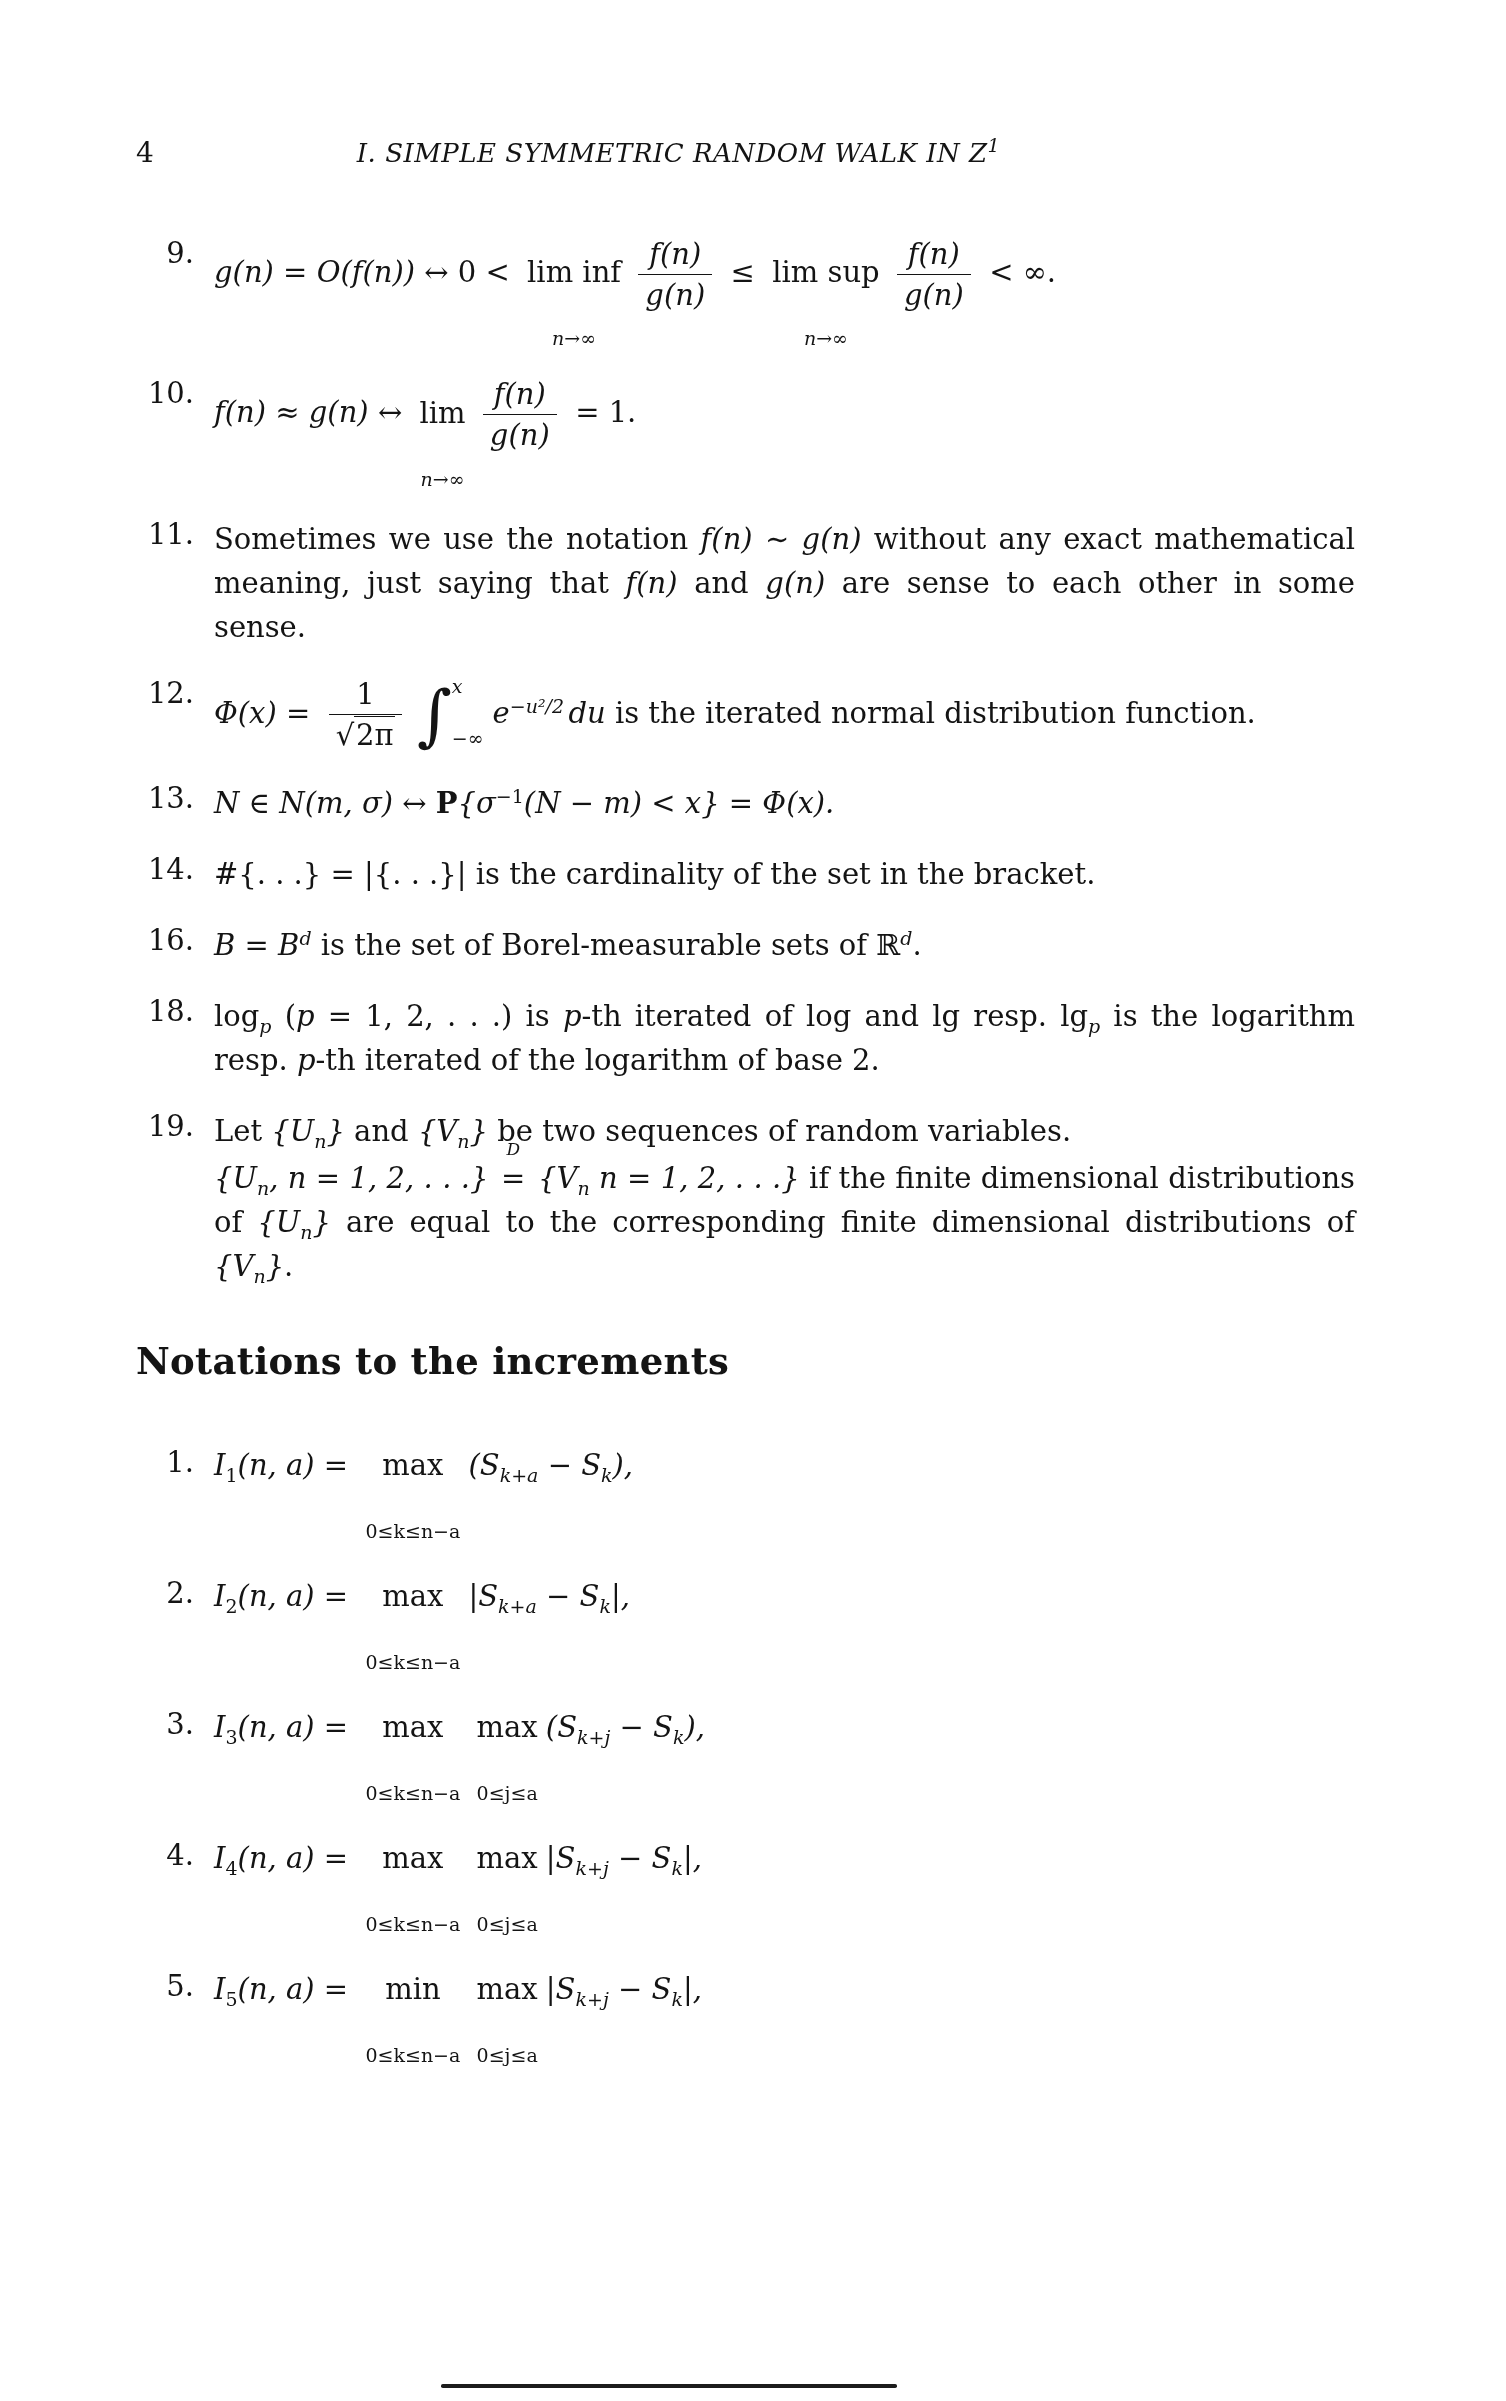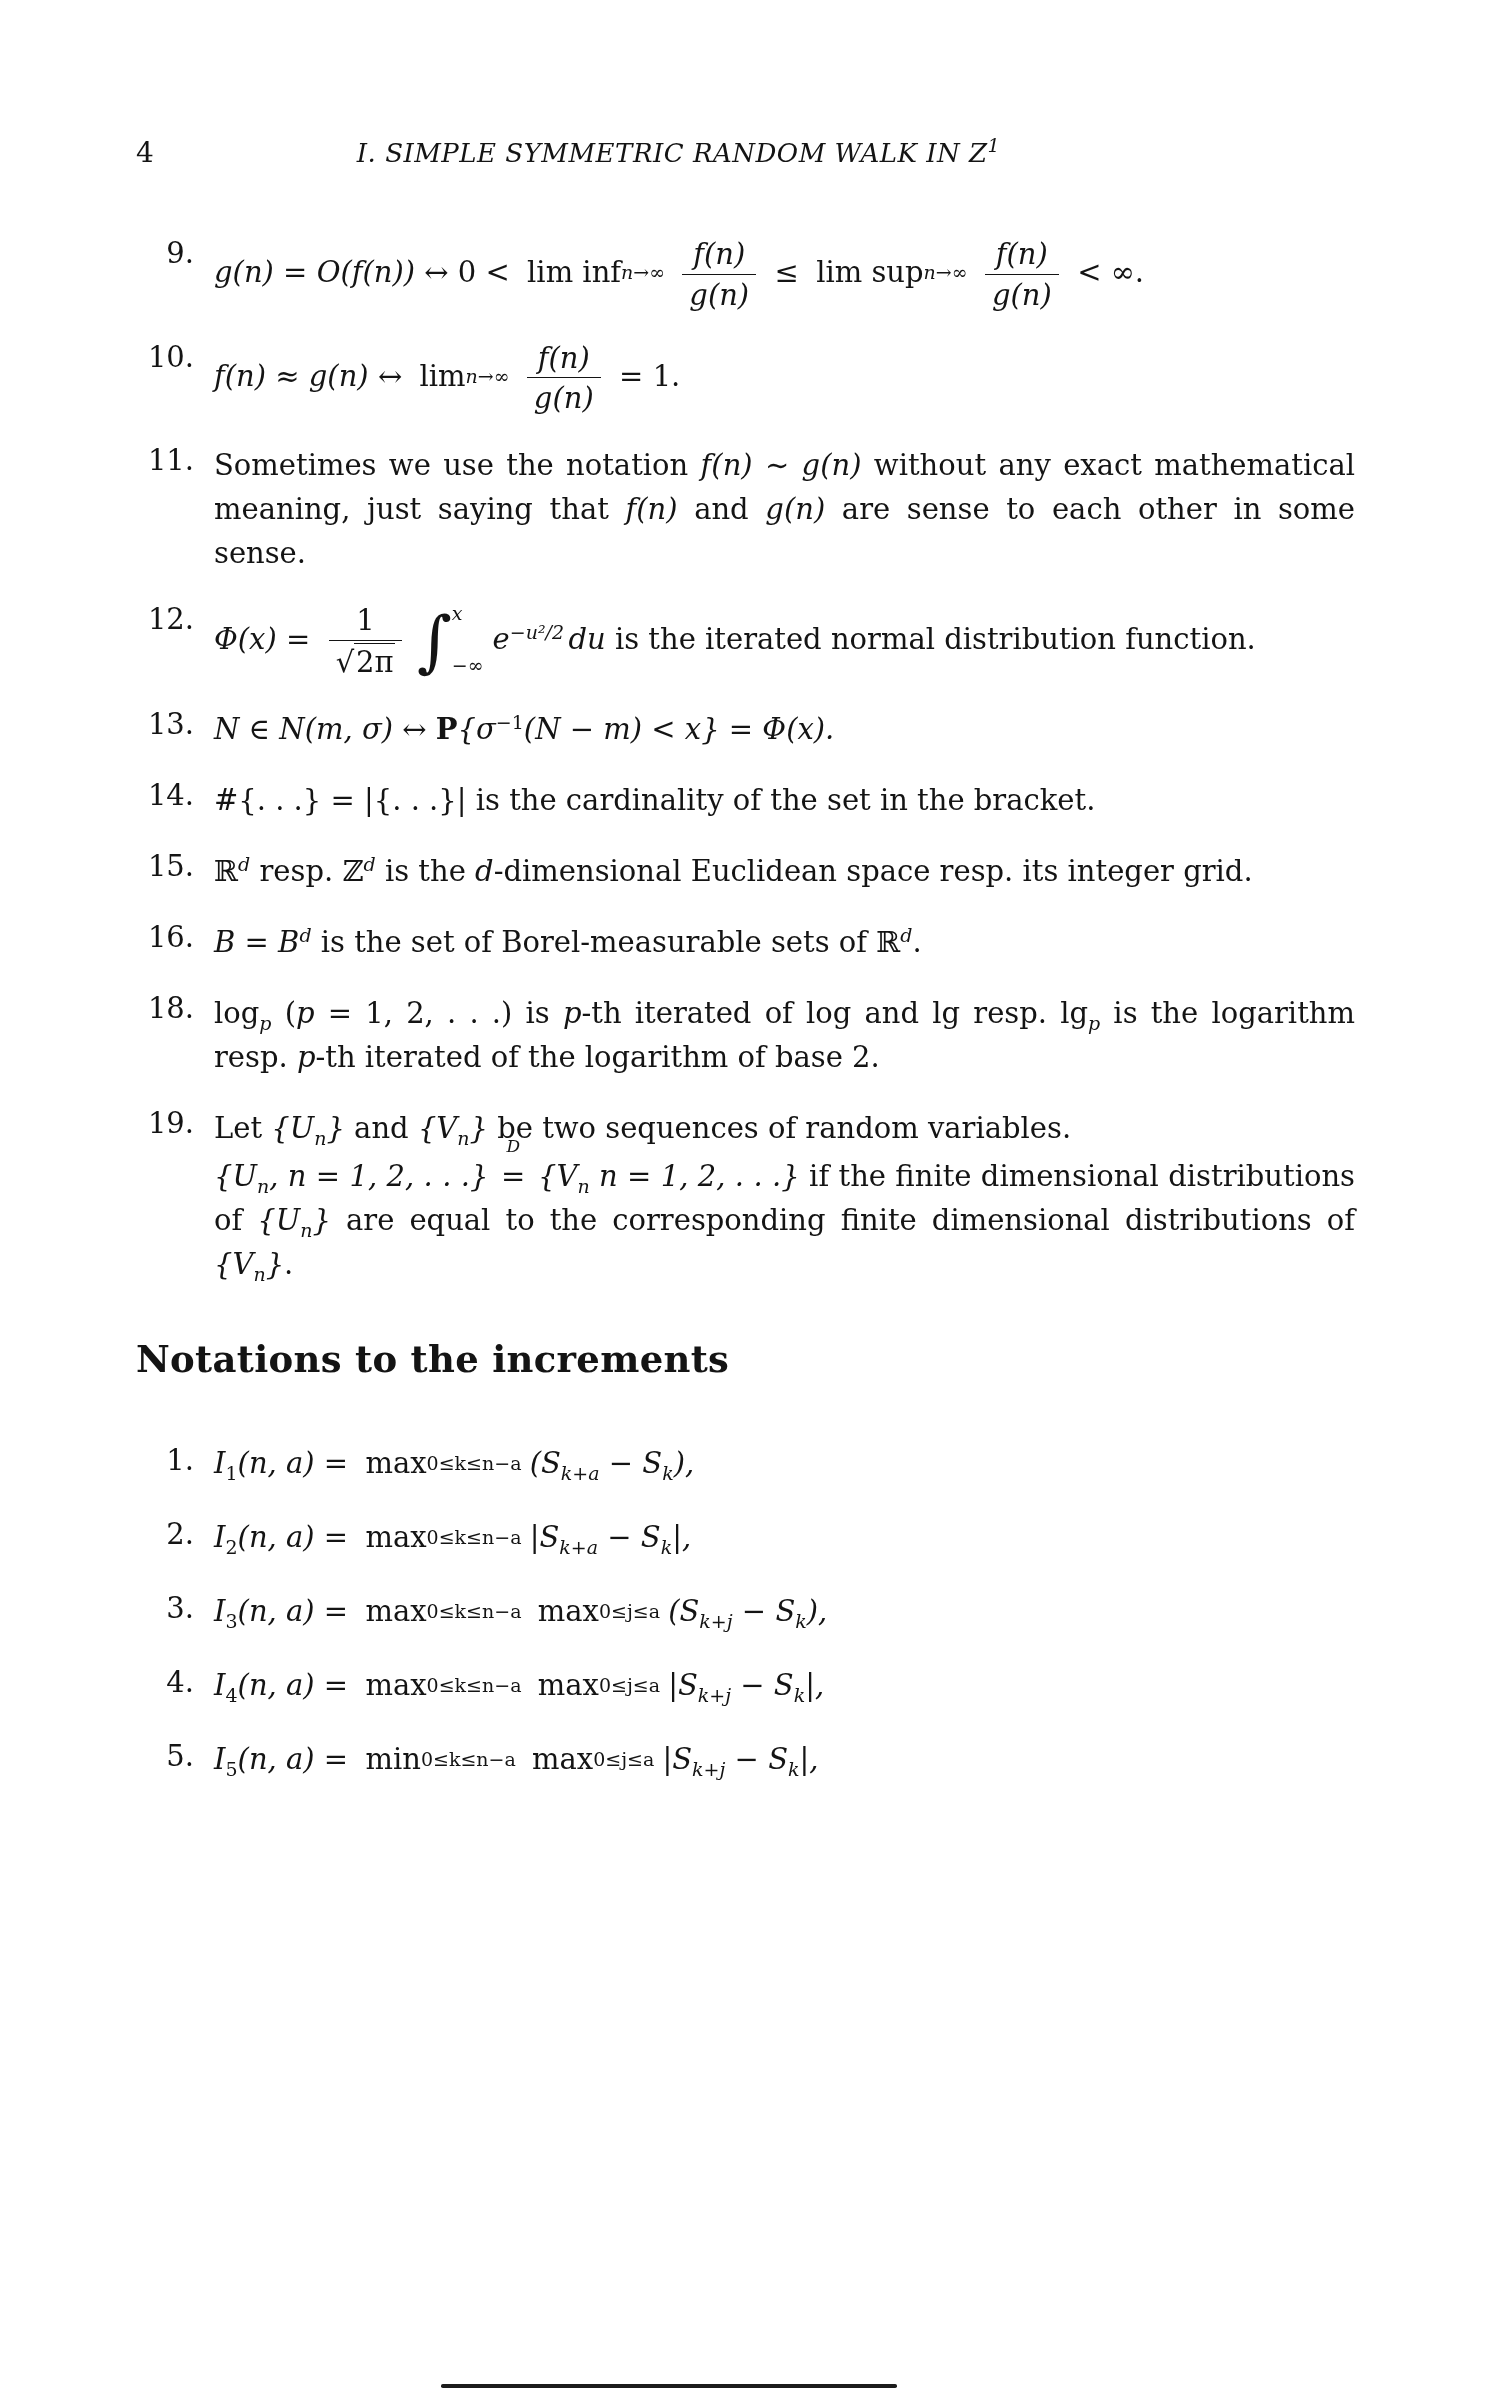--- a/index.html
+++ b/index.html
@@ -27,21 +27,21 @@
   .mi { font-style:italic; }
   .mb { font-weight:700; }
   .sp { font-size:19px; vertical-align:10px; line-height:0; }
   .ss { font-size:19px; vertical-align:-7.2px; line-height:0; }
 
   .frac { display:inline-flex; flex-direction:column; align-items:center;
           vertical-align:middle; margin:0 9px; line-height:36px; text-align:center; }
   .frac .num { padding:0 7.2px 1.8px; }
   .frac .den { border-top:1.8px solid #141414; padding:1.8px 7.2px 0; }
 
-  .underop { display:inline-flex; flex-direction:row; align-items:center; margin:0 8.1px; }
+  .underop { display:inline-flex; flex-direction:column; align-items:center; margin:0 8.1px;gap:40px; }
   .underop .op { line-height:31px; }
   .underop .under { font-size:19px; line-height:21px; }
 
   .overop { display:inline-block; position:relative; margin:0 12.6px; }
   .overop .over { position:absolute; top:-15.4px; left:50%; transform:translateX(-50%);
                   font-size:17px; font-style:italic; line-height:1; }
 
   .int { font-size:67px; line-height:54px; vertical-align:middle; margin-left:5.4px; }
   .intlims { display:inline-flex; flex-direction:column; justify-content:space-between;
              height:78px; vertical-align:middle; font-size:19px; line-height:1;
@@ -116,24 +116,20 @@
   <div class="item">
     <span class="item-no">13.</span>
     <div class="item-body"><span class="mi">N</span><span> ∈ </span><span class="mi">N(m, σ)</span><span> ↔ </span><span class="mb">P</span><span class="mi">{σ</span><span class="sp">−1</span><span class="mi">(N − m) &lt; x} = Φ(x).</span></div>
   </div>
 
   <div class="item">
     <span class="item-no">14.</span>
     <div class="item-body"><span>#{. . .} = |{. . .}|</span><span> is the cardinality of the set in the bracket.</span></div>
   </div>
 
-  <div class="item">
-    <span class="item-no">15.</span>
-    <div class="item-body"><span>ℝ</span><span class="sp mi">d</span><span> resp. </span><span>ℤ</span><span class="sp mi">d</span><span> is the </span><span class="mi">d</span><span>-dimensional Euclidean space resp. its integer grid.</span></div>
-  </div>
 
   <div class="item">
     <span class="item-no">16.</span>
     <div class="item-body"><span class="mi">B</span><span> = </span><span class="mi">B</span><span class="sp mi">d</span><span> is the set of Borel-measurable sets of </span><span>ℝ</span><span class="sp mi">d</span><span>.</span></div>
   </div>
 
 
   <div class="item">
     <span class="item-no">18.</span>
     <div class="item-body"><span>log</span><span class="ss mi">p</span><span> (</span><span class="mi">p</span><span> = 1, 2, . . .) is </span><span class="mi">p</span><span>-th iterated of log and lg resp. </span><span>lg</span><span class="ss mi">p</span><span> is the logarithm resp. </span><span class="mi">p</span><span>-th iterated of the logarithm of base 2.</span></div>

